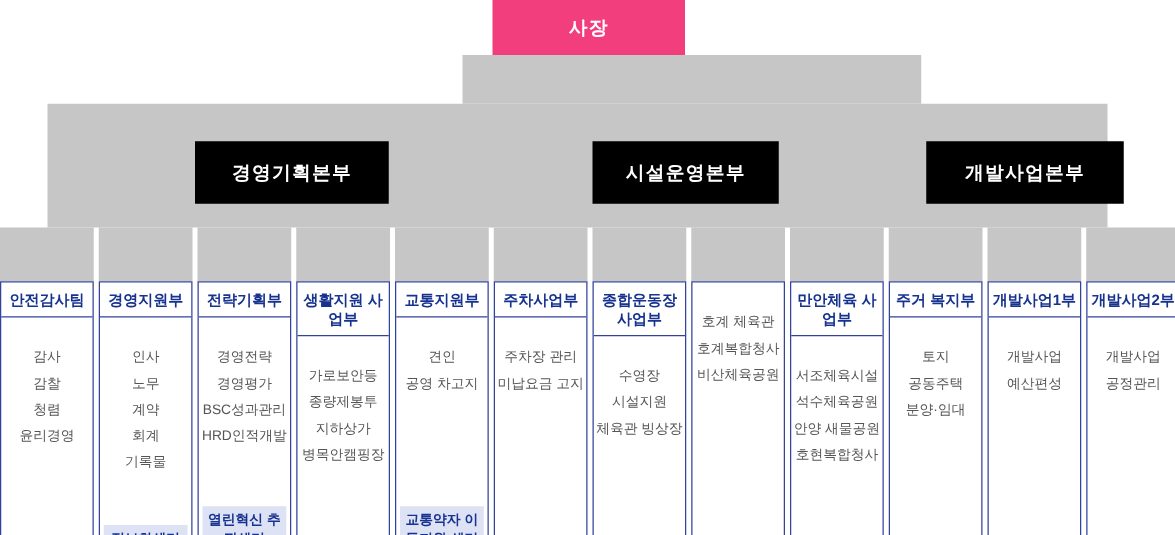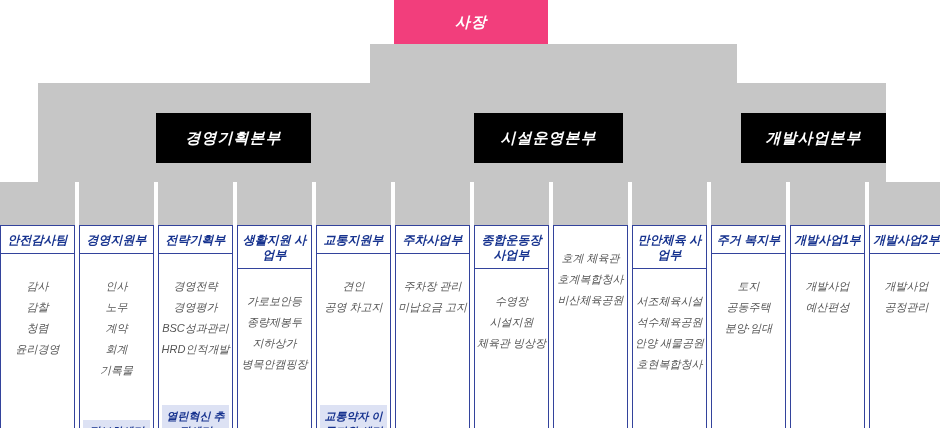--- a/index.html
+++ b/index.html
@@ -1,36 +1,36 @@
 <!DOCTYPE html>
 <html><head>
 <meta charset="utf-8">
 <style>
   html,body { margin:0; padding:0; background:#fff; }
   .canvas {
     position:relative; width:940px; height:428px; background:#ffffff;
-    overflow:hidden; font-family:"Liberation Sans", sans-serif;font-style:italic;
+    overflow:hidden; font-family:"Liberation Sans", sans-serif;
   }
   .ceo {
     position:absolute; left:394px; top:0; width:154px; height:44px;
     background:#f23e7c; color:#fff; display:flex; align-items:center;
     justify-content:center; font-size:15px; font-weight:bold; letter-spacing:1px;
   }
   .conn { position:absolute; background:#c6c6c6; }
   .conn-top  { left:370px; top:44px; width:367px; height:39px; }
   .conn-band { left:38px;  top:83px; width:848px; height:99px; }
   .conn-strip{ top:182px; width:75px; height:43px; }
   .hq {
     position:absolute; top:113px; height:50px; background:#000000; color:#fff;
     display:flex; align-items:center; justify-content:center;
     font-size:15px; font-weight:bold; letter-spacing:1px;
   }
   .hq-1 { left:156px; width:155px; }
   .hq-2 { left:474px; width:149px; }
-  .hq-3 { left:741px; width:145px; }
+  .hq-3 { left:741px; width:158px; }
   .col {
     position:absolute; top:225px; width:75px; height:226px; background:#fff;
     border:1px solid #33439c; box-sizing:border-box;
     display:flex; flex-direction:column;
   }
   .col-header {
     color:#17338f; font-weight:bold; font-size:12px; line-height:15px;
     text-align:center; padding:7px 1px 5px; border-bottom:1px solid #33439c;
   }
   .col-body {

